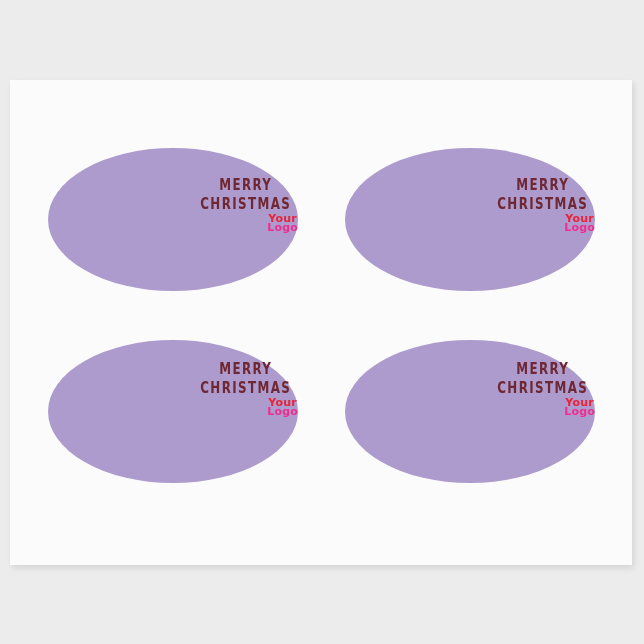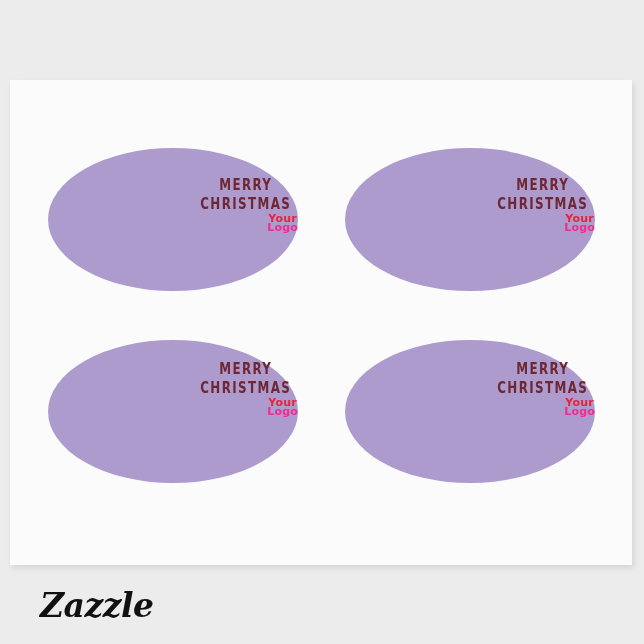--- a/index.html
+++ b/index.html
@@ -156,15 +156,14 @@
         </div>
         <div class="logo-placeholder">
           <span class="logo-line-1">Your</span>
           <span class="logo-line-2">Logo</span>
         </div>
       </div>
     </div>
 
   </div>
 
-  <div id="brand-logo">Zazzle</div>
 
 </div>
 
 </body></html>

